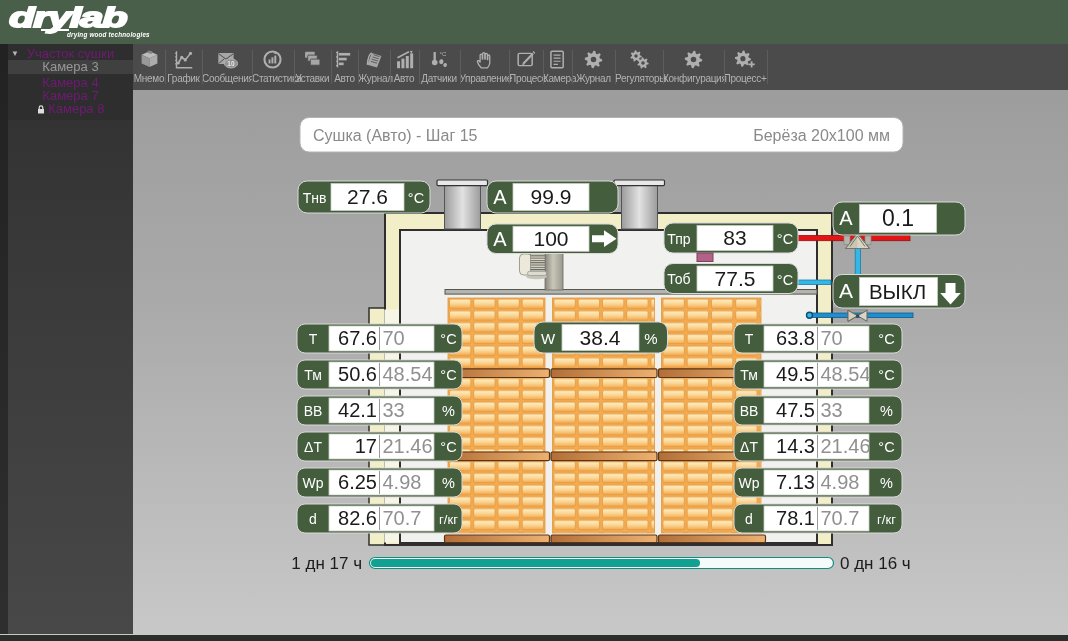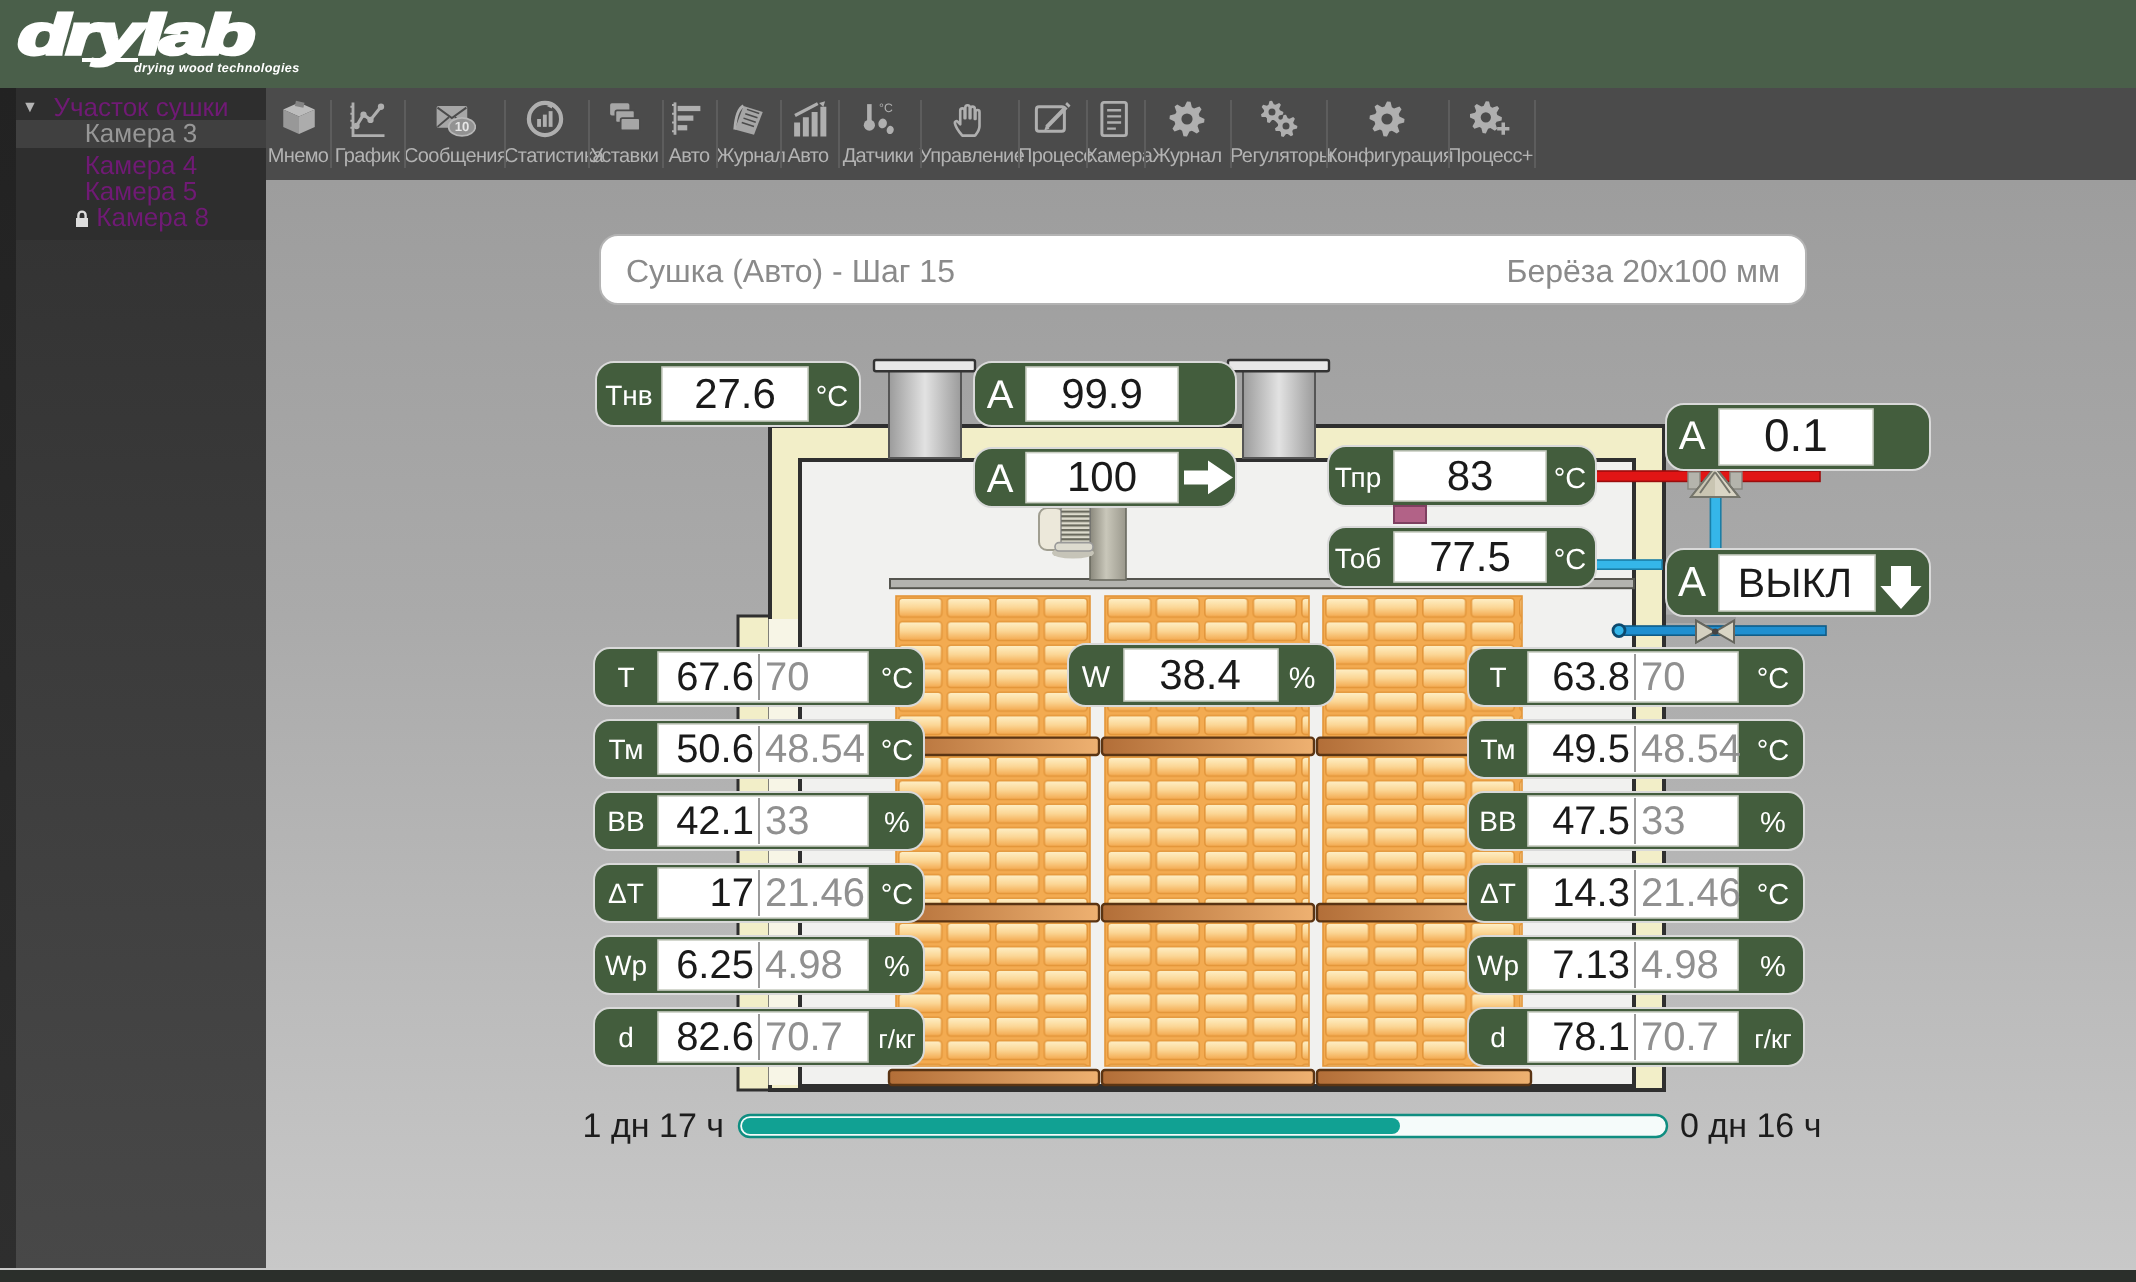--- a/index.html
+++ b/index.html
@@ -28,21 +28,21 @@
 <div id="logo">drylab</div>
 <div id="logoline"></div>
 <div id="tagline">drying wood technologies</div>
 <div id="sidebar"></div>
 <div id="sidestrip"></div>
 <div id="treepanel"></div>
 <div id="arrowt">▼</div>
 <div class="titem" style="top:46.5px">Участок сушки</div>
 <div id="sel">Камера 3</div>
 <div class="titem" style="top:76px">Камера 4</div>
-<div class="titem" style="top:89px">Камера 5</div>
+<div class="titem" style="top:89px">Камера 7</div>
 <div class="titem" style="top:102px"><svg width="8" height="9" viewBox="0 0 8 9" style="vertical-align:-1px">
       <rect x="1" y="4" width="6" height="4.5" fill="#ddd"></rect>
       <path d="M2.2,4V2.6a1.8,1.8 0 0 1 3.6,0V4" fill="none" stroke="#ddd" stroke-width="1.2"></path>
     </svg> Камера 8</div>
 <div id="toolbar"></div>
 <div class="titm" style="left:133px;width:32px"> 
     <svg width="21" height="21" viewBox="0 0 24 24">
       <polygon points="12,2.5 21,6.5 12,10.5 3,6.5" fill="#cfcfcf"></polygon>
       <polygon points="3,6.5 12,10.5 12,20.5 3,16.5" fill="#a5a5a5"></polygon>
       <polygon points="21,6.5 12,10.5 12,20.5 21,16.5" fill="#bdbdbd"></polygon>

